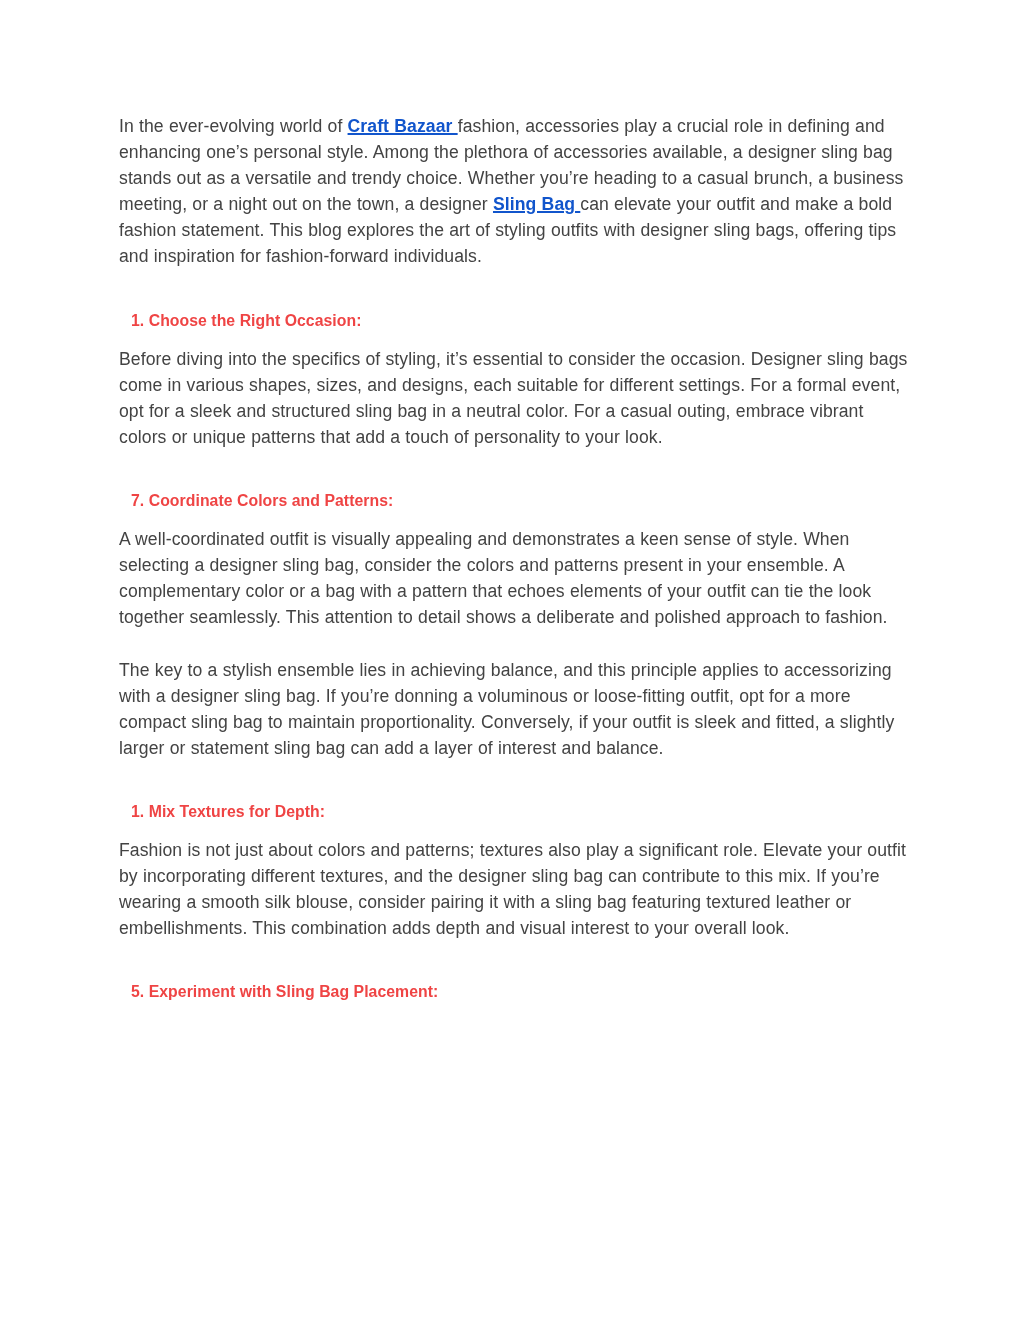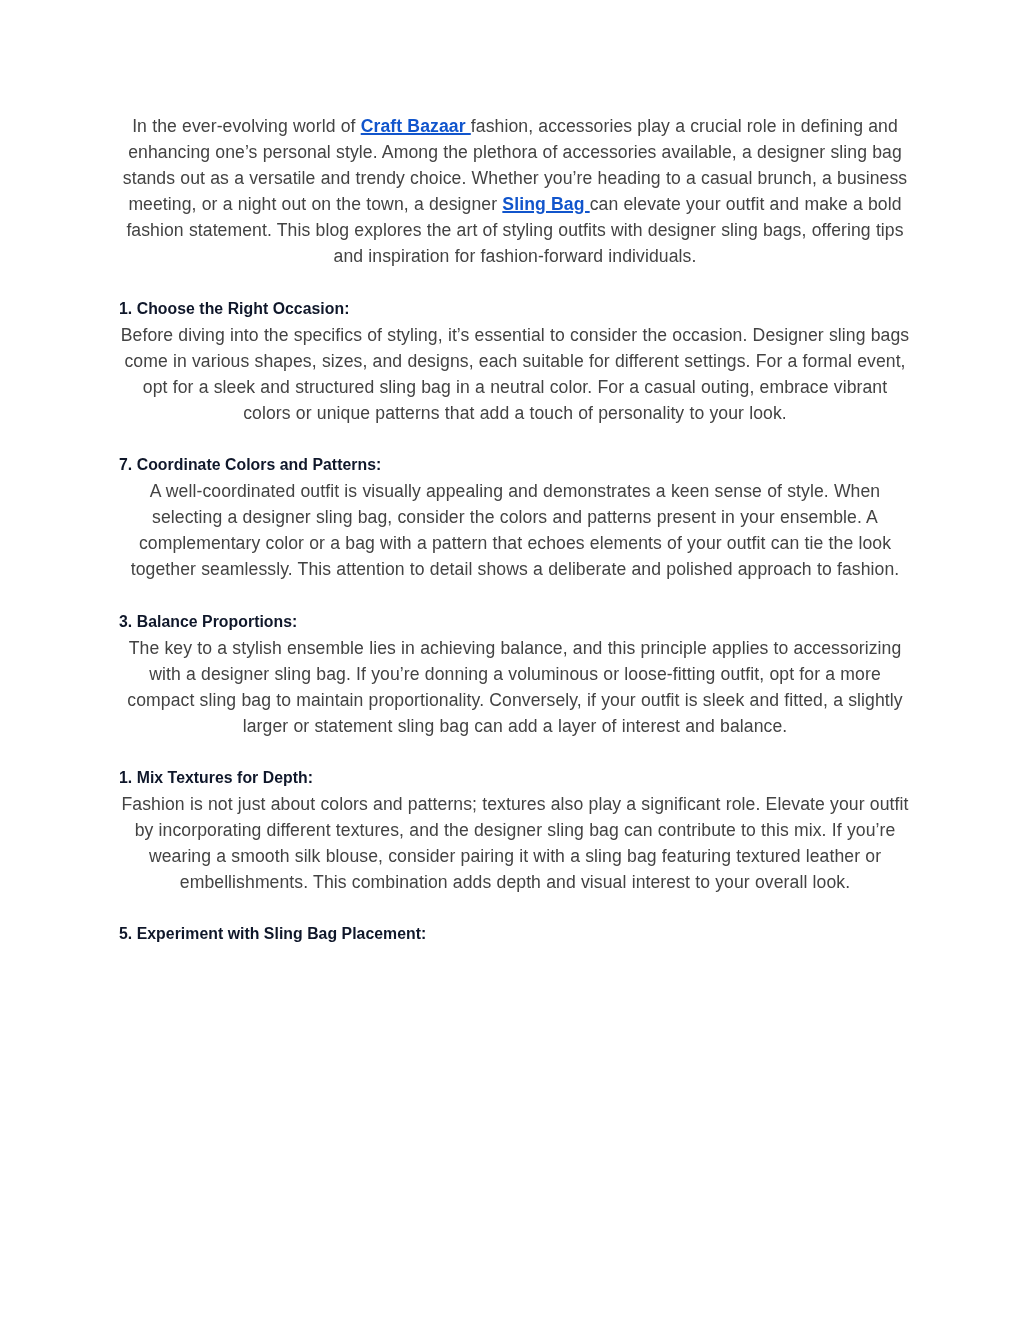--- a/index.html
+++ b/index.html
@@ -26,33 +26,33 @@
     position: absolute;
     left: 119px;
     top: 113px;
     width: 792px;
   }
   .para {
     font-size: 17.6px;
     line-height: 26.1px;
     color: #434343;
     letter-spacing: 0.005em;
-    text-align: center;
+    text-align: left;
     margin: 0;
     word-spacing: 0.2px;
   }
   .section-gap {
     height: 26px;
   }
   .heading {
     font-size: 15.8px;
     line-height: 26.1px;
     font-weight: bold;
-    color: #0f172a;
-    margin: 0;
+    color: #ef4444;
+    margin: 12px;
     letter-spacing: 0.003em;
   }
   .doclink {
     color: #1155cc;
     font-weight: bold;
     text-decoration: underline;
     text-underline-offset: 1px;
     text-decoration-thickness: 1.5px;
     cursor: pointer;
   }
@@ -78,21 +78,20 @@
     <div class="section-gap"></div>
 
     <div class="section-block">
       <p class="heading">7. Coordinate Colors and Patterns:</p>
       <p class="para">A well-coordinated outfit is visually appealing and demonstrates a keen sense of style. When selecting a designer sling bag, consider the colors and patterns present in your ensemble. A complementary color or a bag with a pattern that echoes elements of your outfit can tie the look together seamlessly. This attention to detail shows a deliberate and polished approach to fashion.</p>
     </div>
 
     <div class="section-gap"></div>
 
     <div class="section-block">
-      <p class="heading">3. Balance Proportions:</p>
       <p class="para">The key to a stylish ensemble lies in achieving balance, and this principle applies to accessorizing with a designer sling bag. If you’re donning a voluminous or loose-fitting outfit, opt for a more compact sling bag to maintain proportionality. Conversely, if your outfit is sleek and fitted, a slightly larger or statement sling bag can add a layer of interest and balance.</p>
     </div>
 
     <div class="section-gap"></div>
 
     <div class="section-block">
       <p class="heading">1. Mix Textures for Depth:</p>
       <p class="para">Fashion is not just about colors and patterns; textures also play a significant role. Elevate your outfit by incorporating different textures, and the designer sling bag can contribute to this mix. If you’re wearing a smooth silk blouse, consider pairing it with a sling bag featuring textured leather or embellishments. This combination adds depth and visual interest to your overall look.</p>
     </div>
 

